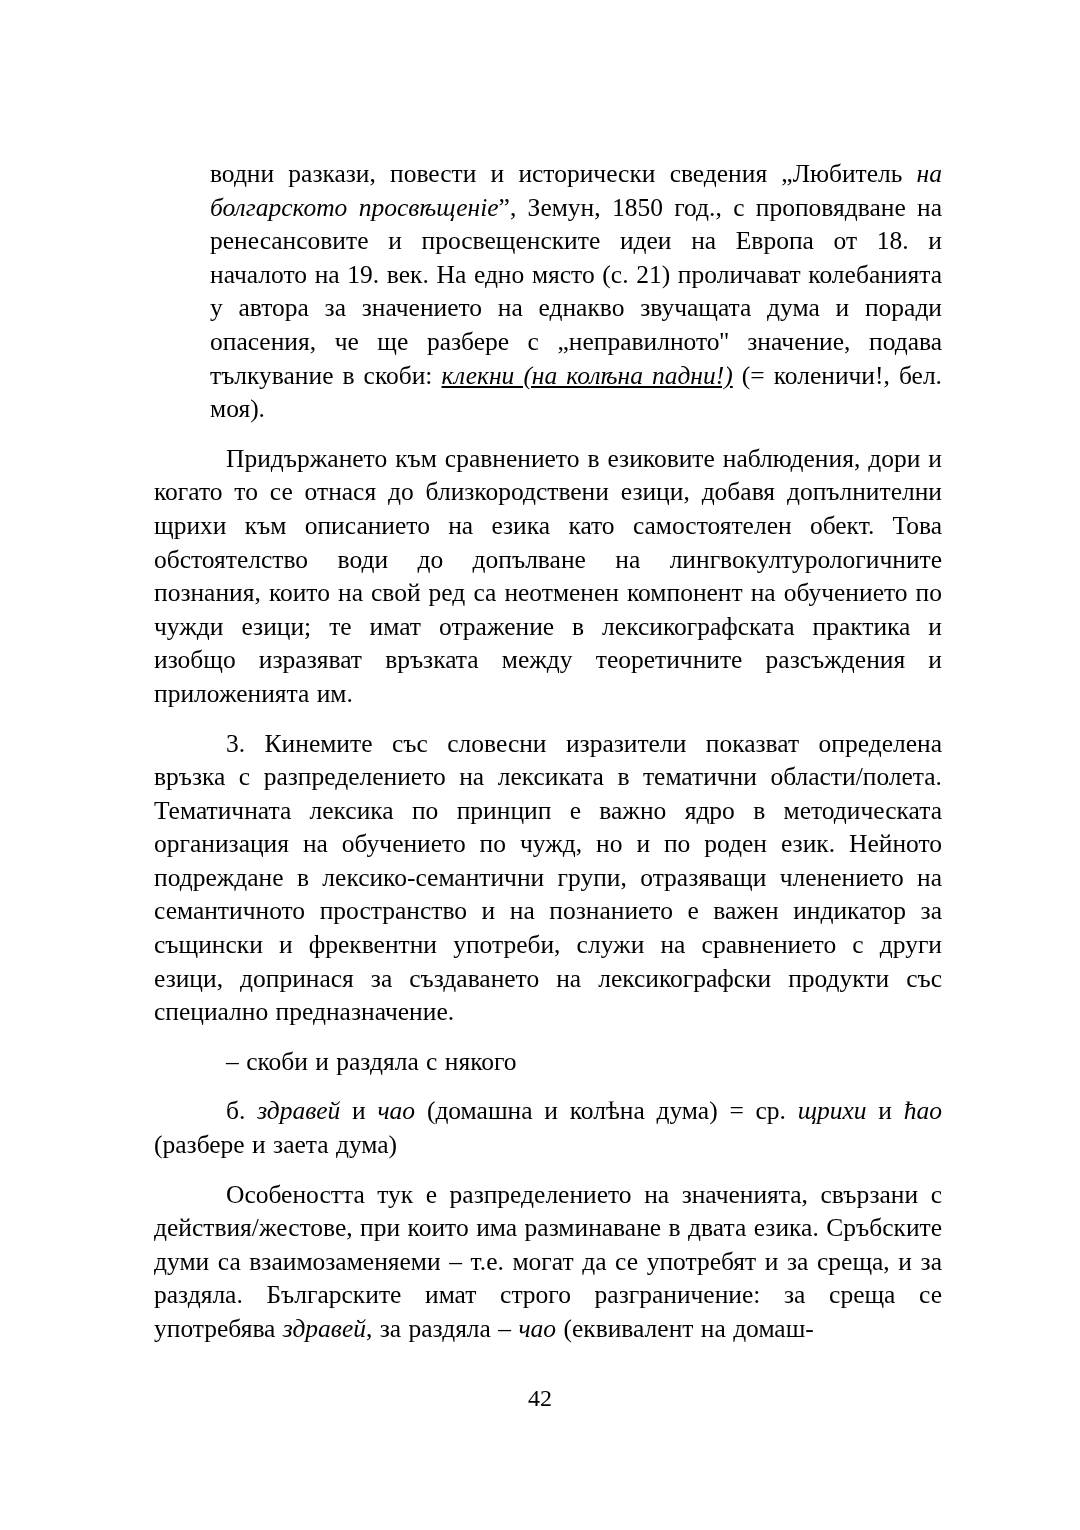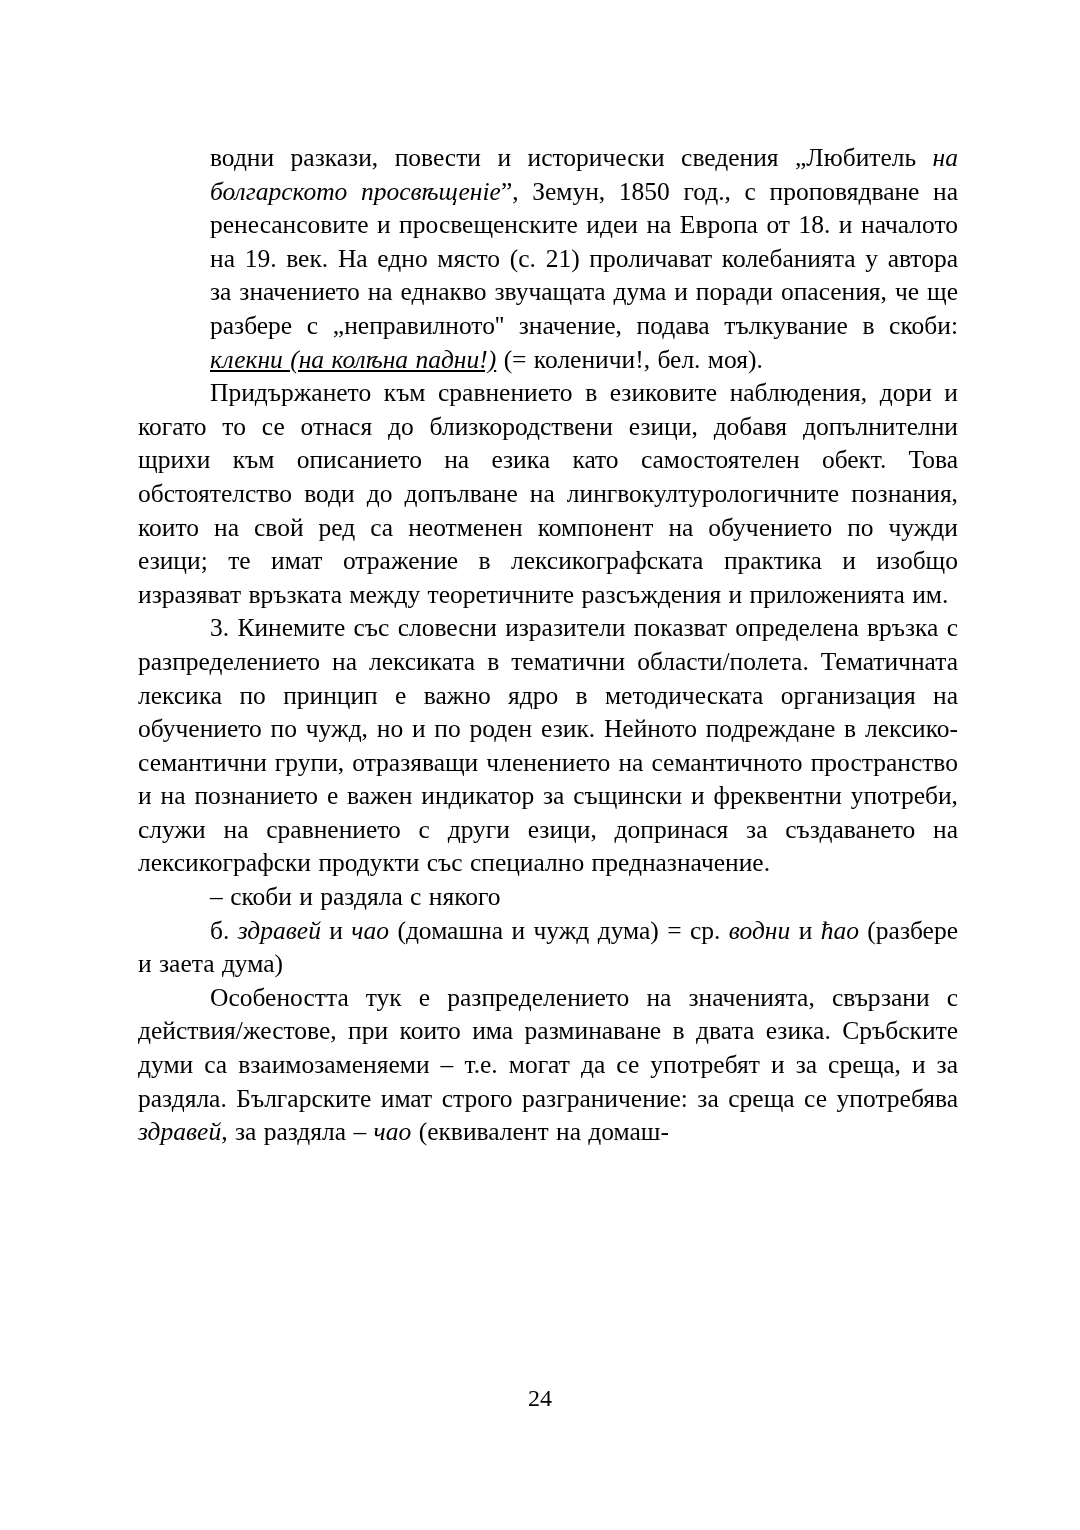--- a/index.html
+++ b/index.html
@@ -20,21 +20,21 @@
     position: absolute;
     left: 138px;
     top: 141px;
     width: 820px;
     font-size: 25.5px;
     line-height: 33.6px;
     text-align: justify;
     word-spacing: 1px;
   }
   .para {
-    margin: 0;
+    margin: 16px;
     text-indent: 72px;
   }
   .para.block {
     margin-left: 72px;
     text-indent: 0;
   }
   .run-normal { font-style: normal; }
   .run-italic { font-style: italic; }
   .run-italic-underline { font-style: italic; text-decoration: underline; }
   .page-number {
@@ -49,17 +49,17 @@
 </style>
 </head>
 <body>
 
 <div class="scan-page">
   <div class="text-block">
       <p class="para block"><span class="run-normal">водни разкази, повести и исторически сведения „Любитель</span><span class="run-normal"> </span><span class="run-italic">на болгарското просвѣщеніе</span><span class="run-normal">”, Земун, 1850 год., с проповядване на ренесансовите и просвещенските идеи на Европа от 18. и началото на 19. век. На едно място (с. 21) проличават колебанията у автора за значението на еднакво звучащата дума и поради опасения, че ще разбере с „неправилното'' значение, подава тълкувание в скоби: </span><span class="run-italic-underline">клекни (на колѣна падни!)</span><span class="run-normal"> (= коленичи!, бел. моя).</span></p>
       <p class="para"><span class="run-normal">Придържането към сравнението в езиковите наблюдения, дори и когато то се отнася до близкородствени езици, добавя допълнителни щрихи към описанието на езика като самостоятелен обект. Това обстоятелство води до допълване на лингвокултурологичните познания, които на свой ред са неотменен компонент на обучението по чужди езици; те имат отражение в лексикографската практика и изобщо изразяват връзката между теоретичните разсъждения и приложенията им.</span></p>
       <p class="para"><span class="run-normal">3. Кинемите със словесни изразители показват определена връзка с разпределението на лексиката в тематични области/полета. Тематичната лексика по принцип е важно ядро в методическата организация  на обучението по чужд, но и по роден език. Нейното подреждане в лексико-семантични групи, отразяващи членението на семантичното пространство и на познанието е важен индикатор за същински и фреквентни употреби, служи на сравнението с други езици, допринася за създаването на лексикографски продукти със специално предназначение.</span></p>
       <p class="para"><span class="run-normal">– скоби и раздяла с някого</span></p>
-      <p class="para"><span class="run-normal">б. </span><span class="run-italic">здравей</span><span class="run-normal"> и </span><span class="run-italic">чао</span><span class="run-normal"> (домашна и чужд дума) = ср. </span><span class="run-italic">водни</span><span class="run-normal"> и </span><span class="run-italic">ћао</span><span class="run-normal"> (разбере и заета дума)</span></p>
+      <p class="para"><span class="run-normal">б. </span><span class="run-italic">здравей</span><span class="run-normal"> и </span><span class="run-italic">чао</span><span class="run-normal"> (домашна и колѣна дума) = ср. </span><span class="run-italic">щрихи</span><span class="run-normal"> и </span><span class="run-italic">ћао</span><span class="run-normal"> (разбере и заета дума)</span></p>
       <p class="para"><span class="run-normal">Особеността тук е разпределението на значенията, свързани с действия/жестове, при които има разминаване в двата езика. Сръбските думи са взаимозаменяеми – т.е. могат да се употребят и за среща, и за раздяла. Българските имат строго разграничение: за среща се употребява </span><span class="run-italic">здравей</span><span class="run-normal">, за раздяла – </span><span class="run-italic">чао</span><span class="run-normal"> (еквивалент на домаш-</span></p>
     </div>
-  <div class="page-number">24</div>
+  <div class="page-number">42</div>
 </div>
 
 </body></html>

